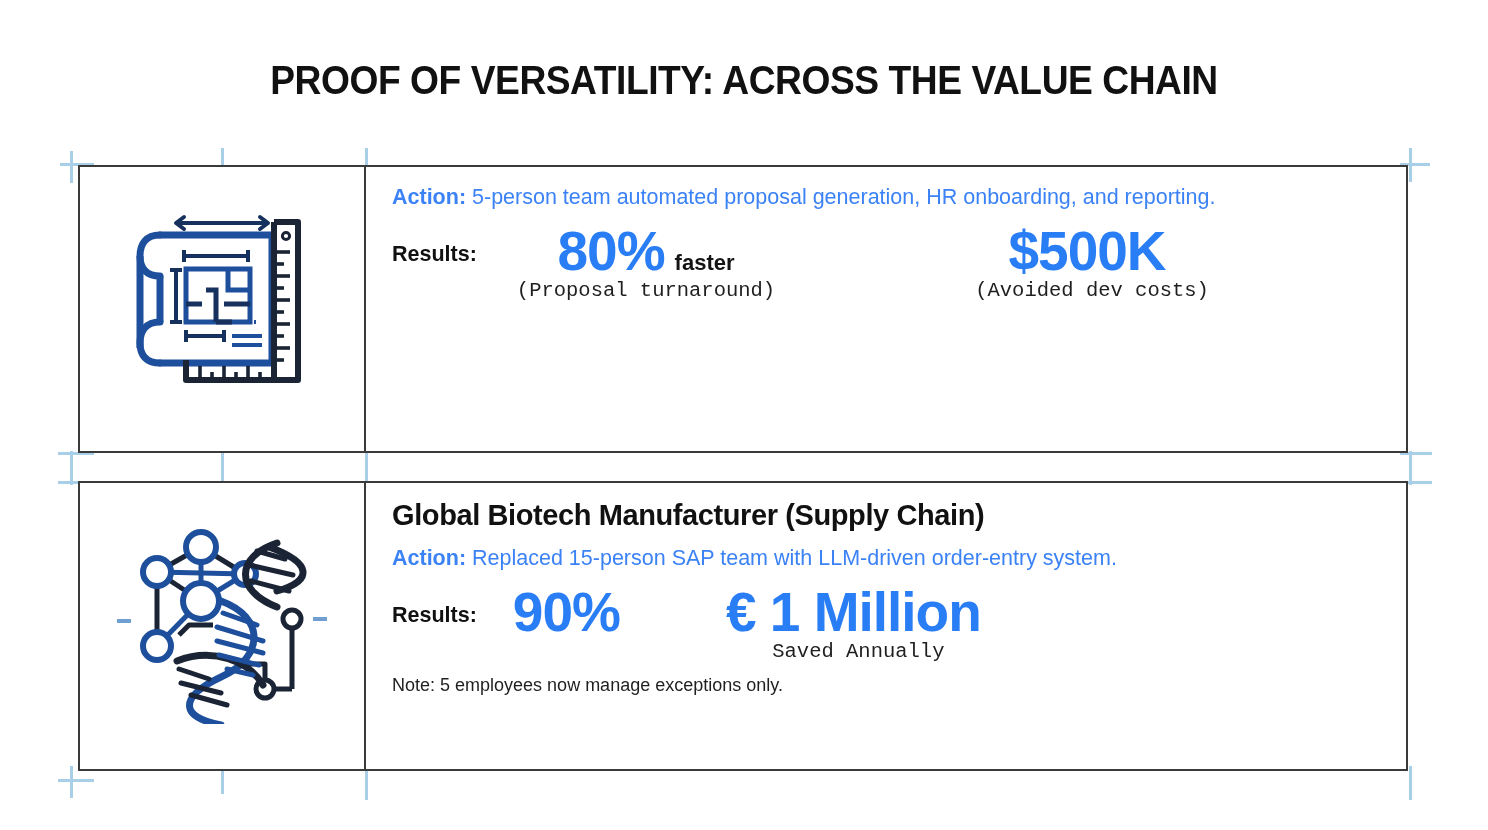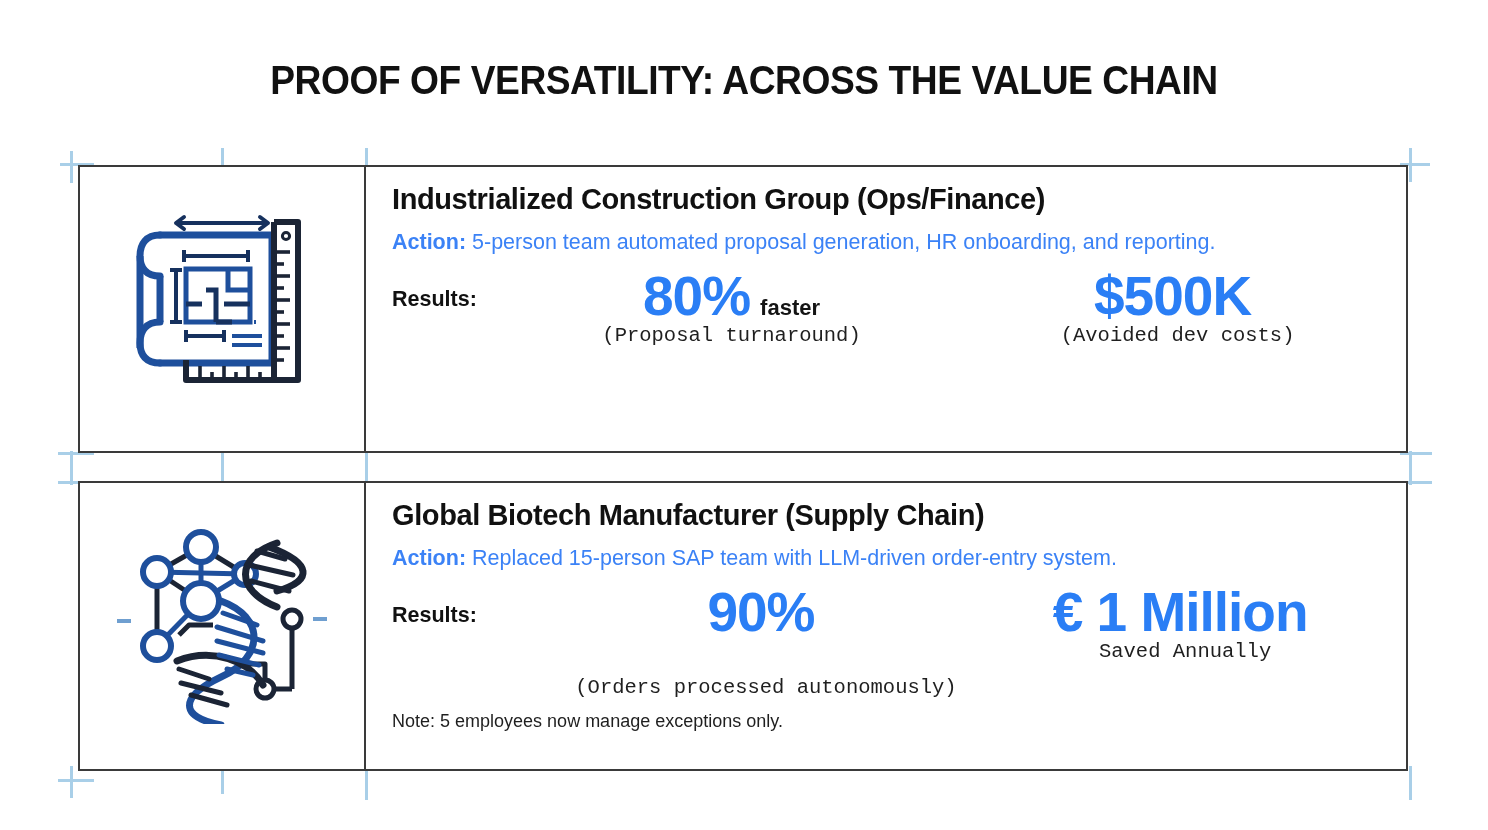--- a/index.html
+++ b/index.html
@@ -88,21 +88,21 @@
     margin-top:12px;
   }
   .results-label {
     font-size:21.5px;
     font-weight:bold;
     color:#111111;
     flex:0 0 auto;
     padding-top:18px;
   }
 
-  .stat-group { display:flex; flex:1 1 auto;justify-content:center; }
+  .stat-group { display:flex; flex:1 1 auto; }
   .stat { display:flex; flex-direction:column; align-items:center; }
 
   .stat-main {
     display:flex;
     align-items:baseline;
     line-height:1.0;
     white-space:nowrap;
   }
   .stat-figure {
     font-size:55px;
@@ -228,21 +228,20 @@
           <path d="M104 168 L104 154"></path>
             <path d="M116 168 L116 160"></path>
           <path d="M128 168 L128 154"></path>
             <path d="M140 168 L140 160"></path>
         </g>
       </svg>
     </span>
   </div>
 
   <div class="card-body">
-    <div class="card-heading">Industrialized Construction Group (Ops/Finance)</div>
 
     <div class="action-line">
       <span class="lbl">Action:</span>
       <span>5-person team automated proposal generation, HR onboarding, and reporting.</span>
     </div>
 
     <div class="results-row">
       <div class="results-label">Results:</div>
       <div class="stat-group" id="stats-construction">
         <div class="stat">
@@ -334,21 +333,20 @@
     </div>
 
     <div class="results-row">
       <div class="results-label">Results:</div>
       <div class="stat-group" id="stats-biotech">
         <div class="stat">
           <div class="stat-main">
             <span class="stat-figure">90%</span>
             <span class="stat-suffix"></span>
           </div>
-          <div class="stat-caption">(Orders processed autonomously)</div>
         </div>
         <div class="stat">
           <div class="stat-main">
             <span class="stat-figure">€ 1 Million</span>
             <span class="stat-suffix"></span>
           </div>
           <div class="stat-caption">Saved Annually</div>
         </div>
       </div>
     </div>

